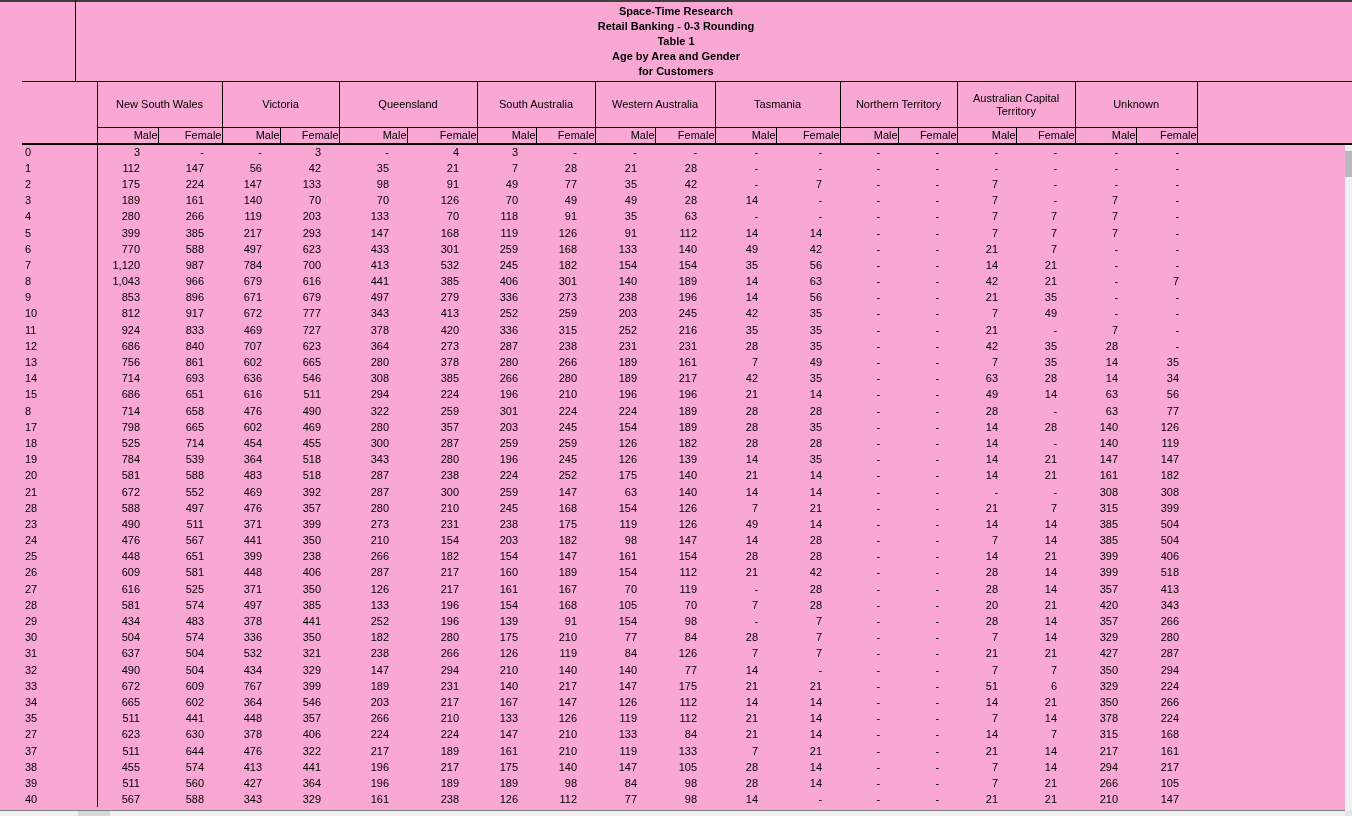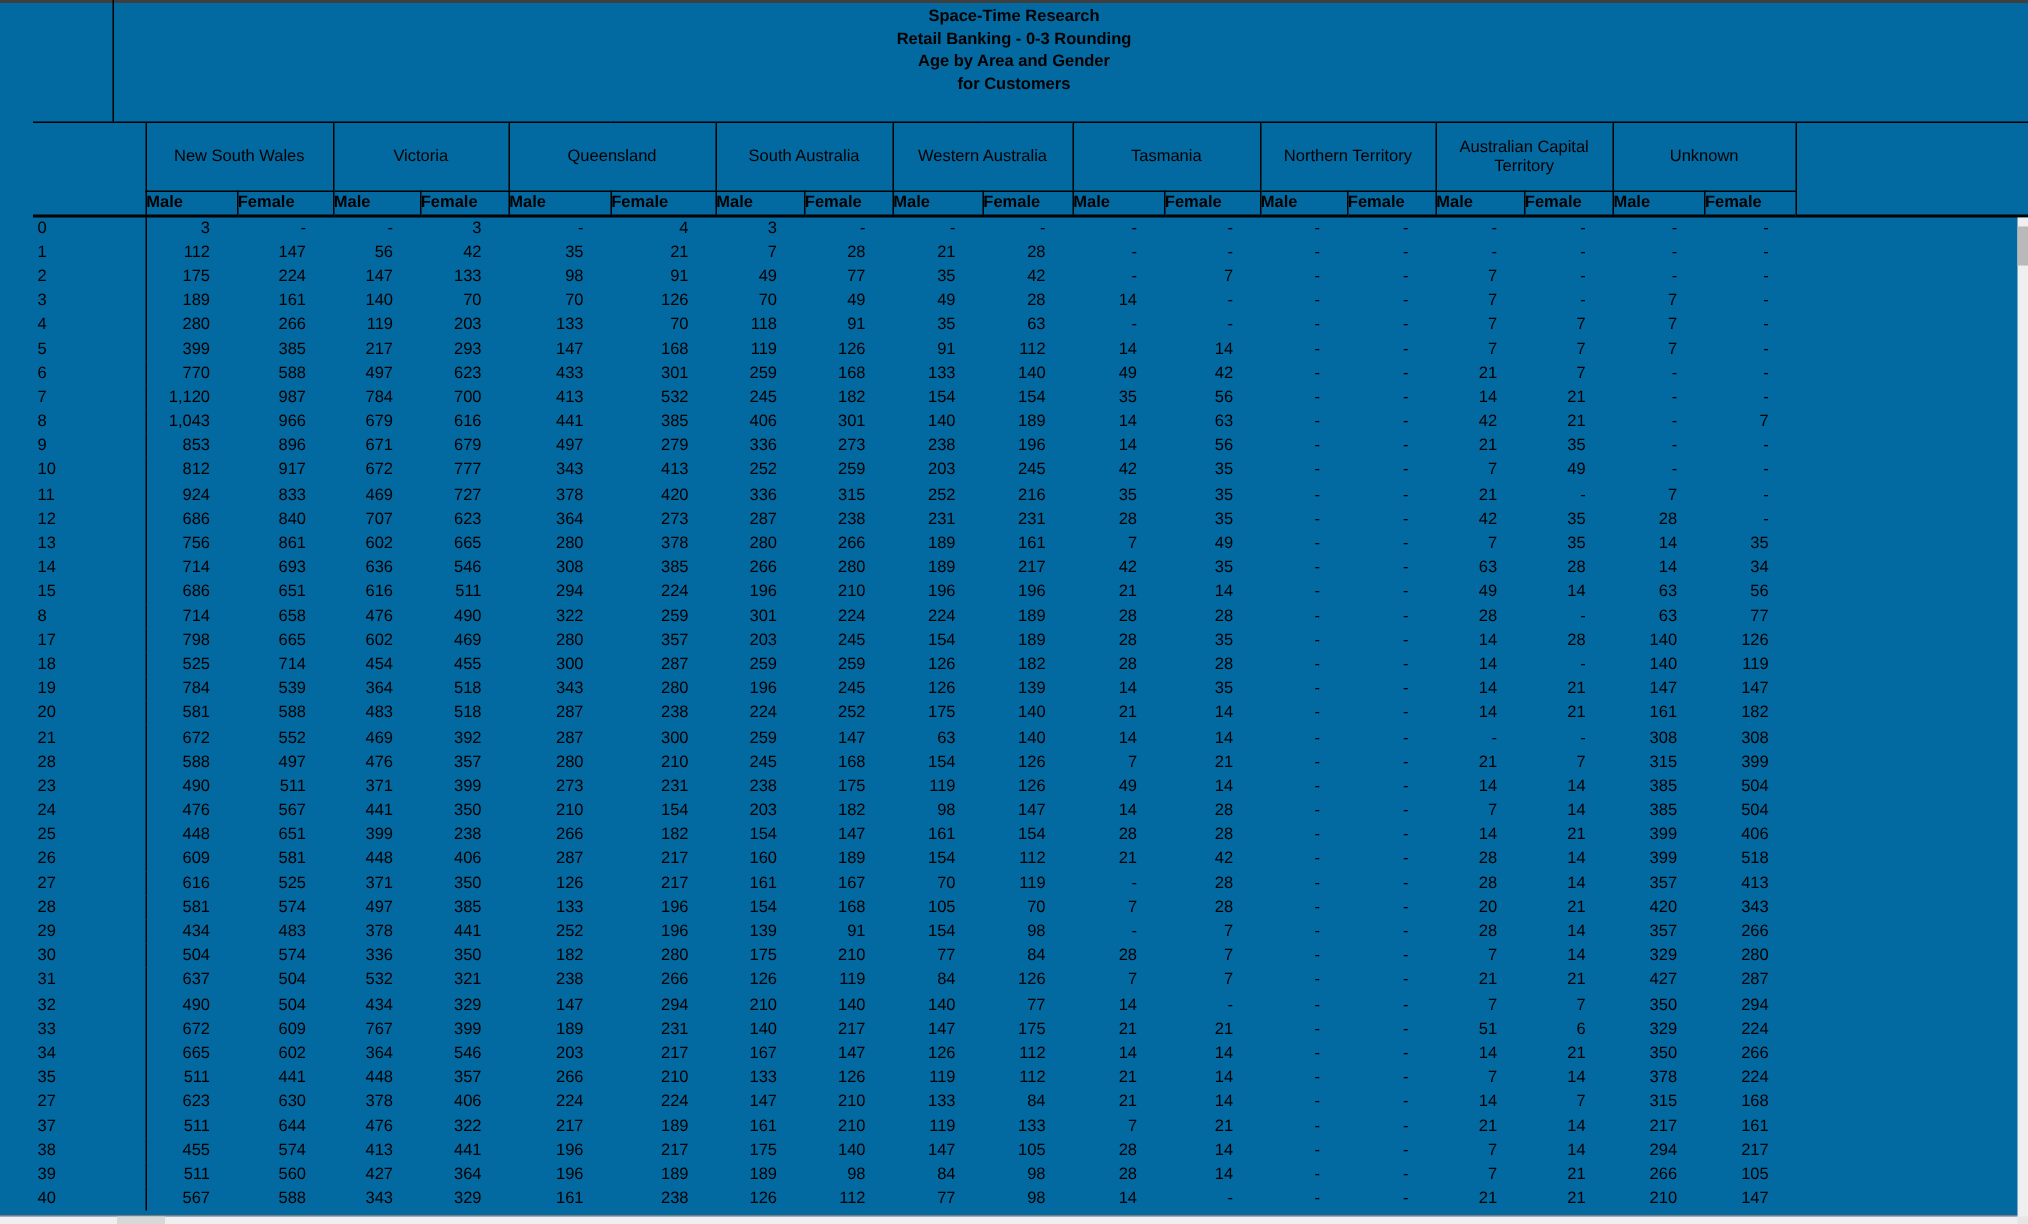--- a/index.html
+++ b/index.html
@@ -3,21 +3,21 @@
 <meta charset="utf-8">
 <style>
   * { box-sizing: border-box; }
   html, body { margin: 0; padding: 0; }
   body {
     width: 1352px; height: 816px; overflow: hidden;
     background: #ffffff;
     font-family: "Liberation Sans", sans-serif;
     color: #000;
   }
-  .page { position: relative; width: 1352px; height: 816px; background: #0369a1; }
+  .page { position: relative; width: 1352px; height: 816px; background: #f9a8d4; }
 
   .top-band { position: absolute; left: 0; top: 0; width: 1352px; height: 2px; background: #3f3f3f; }
 
   .title-block {
     position: absolute; left: 0; top: 4px; width: 1352px;
     text-align: center; font-size: 11px; font-weight: bold; line-height: 15px;
   }
   .stub-vline { position: absolute; left: 75px; top: 0; width: 1px; height: 81px; background: #000; }
 
   .table-wrap { position: absolute; left: 0; top: 81px; margin-left: 22px; }
@@ -26,21 +26,21 @@
 
   th.stub-head { border-right: 1px solid #000; border-bottom: 2px solid #000; }
   th.group-cell {
     border-left: 1px solid #000; border-bottom: 1px solid #000;
     height: 46px; text-align: center; vertical-align: middle;
     line-height: 13px; padding: 0 4px; white-space: normal;
   }
   th.filler-head { border-left: 1px solid #000; border-bottom: 2px solid #000; }
   th.sub-cell {
     border-left: 1px solid #000; border-bottom: 2px solid #000;
-    height: 16px; text-align: left; vertical-align: middle; font-weight: bold;
+    height: 16px; text-align: right; vertical-align: middle;
   }
   tbody tr { height: 16.2px; }
   tbody td { text-align: right; padding-right: 18px; vertical-align: middle; }
   tbody td.row-label { text-align: left; padding-left: 3px; padding-right: 0; border-right: 1px solid #000; }
   tbody td.filler-cell { border: none; }
 
   .bottom-line { position: absolute; left: 0; top: 810px; width: 1345px; height: 1px; background: #7d7d7d; }
   .hscroll-track { position: absolute; left: 0; top: 811px; width: 1352px; height: 5px; background: #efefef; }
   .hscroll-thumb { position: absolute; left: 78px; top: 811px; width: 32px; height: 5px; background: #d8d8d8; }
   .vscroll-track { position: absolute; left: 1345px; top: 145px; width: 7px; height: 671px; background: #efefef; }
@@ -49,20 +49,21 @@
 </style>
 </head>
 <body>
 
 <div class="page">
   <div class="top-band"></div>
 
   <div class="title-block">
     <div>Space-Time Research</div>
     <div>Retail Banking - 0-3 Rounding</div>
+    <div>Table 1</div>
     <div>Age by Area and Gender</div>
     <div>for Customers</div>
   </div>
 
   <div class="stub-vline"></div>
 
   <div class="table-wrap">
     <table>
       <colgroup>
           <col style="width: 75px;">

